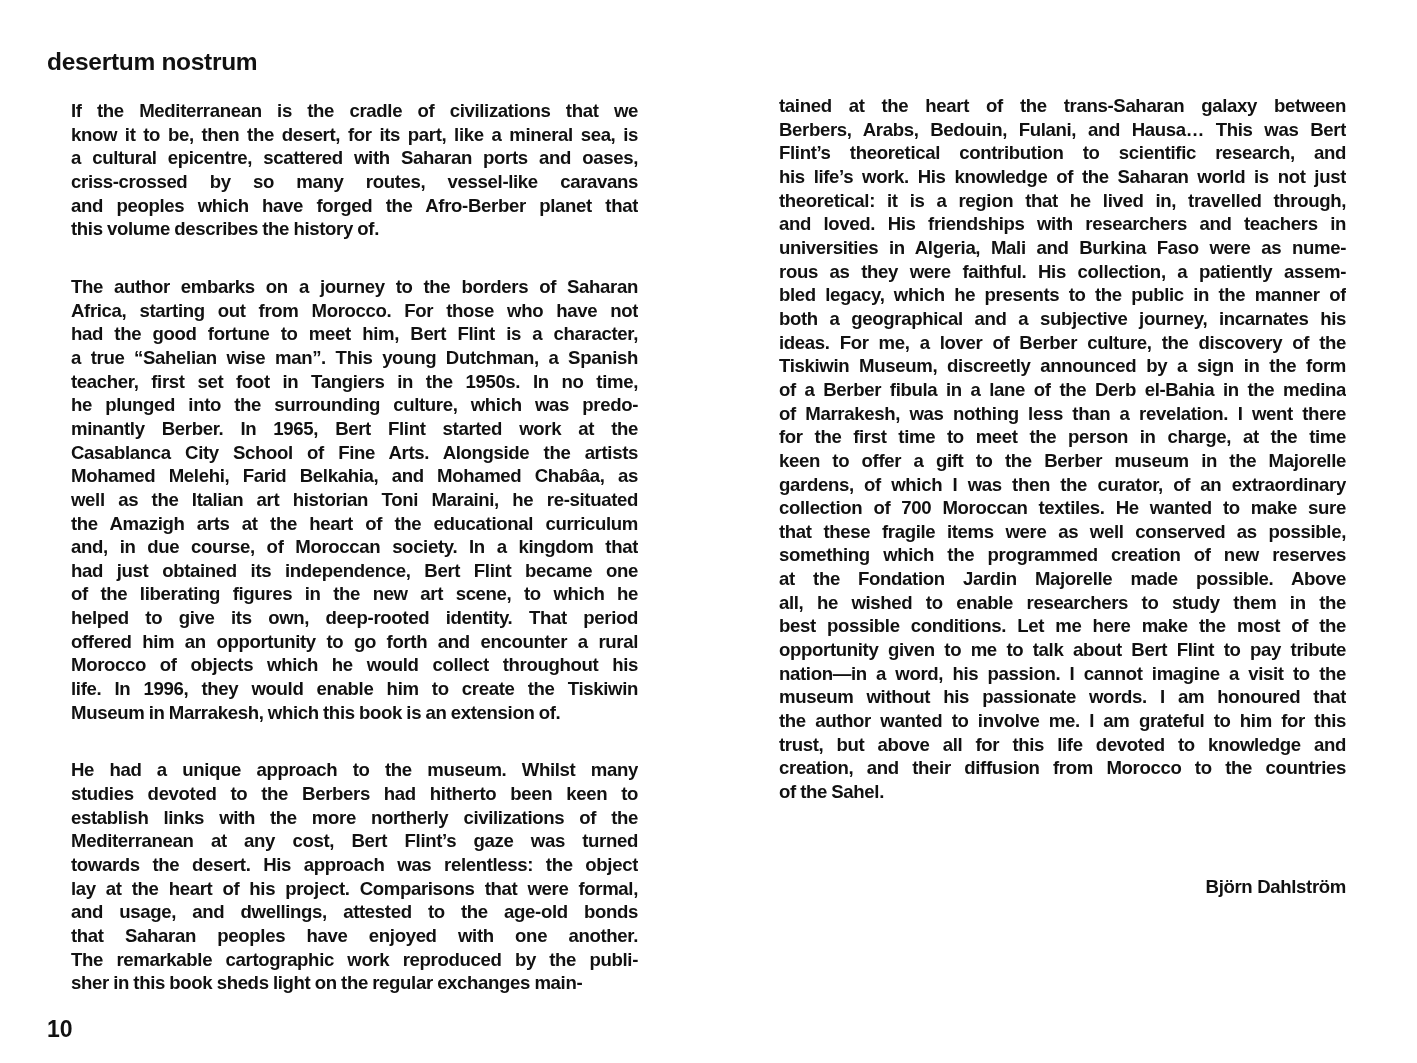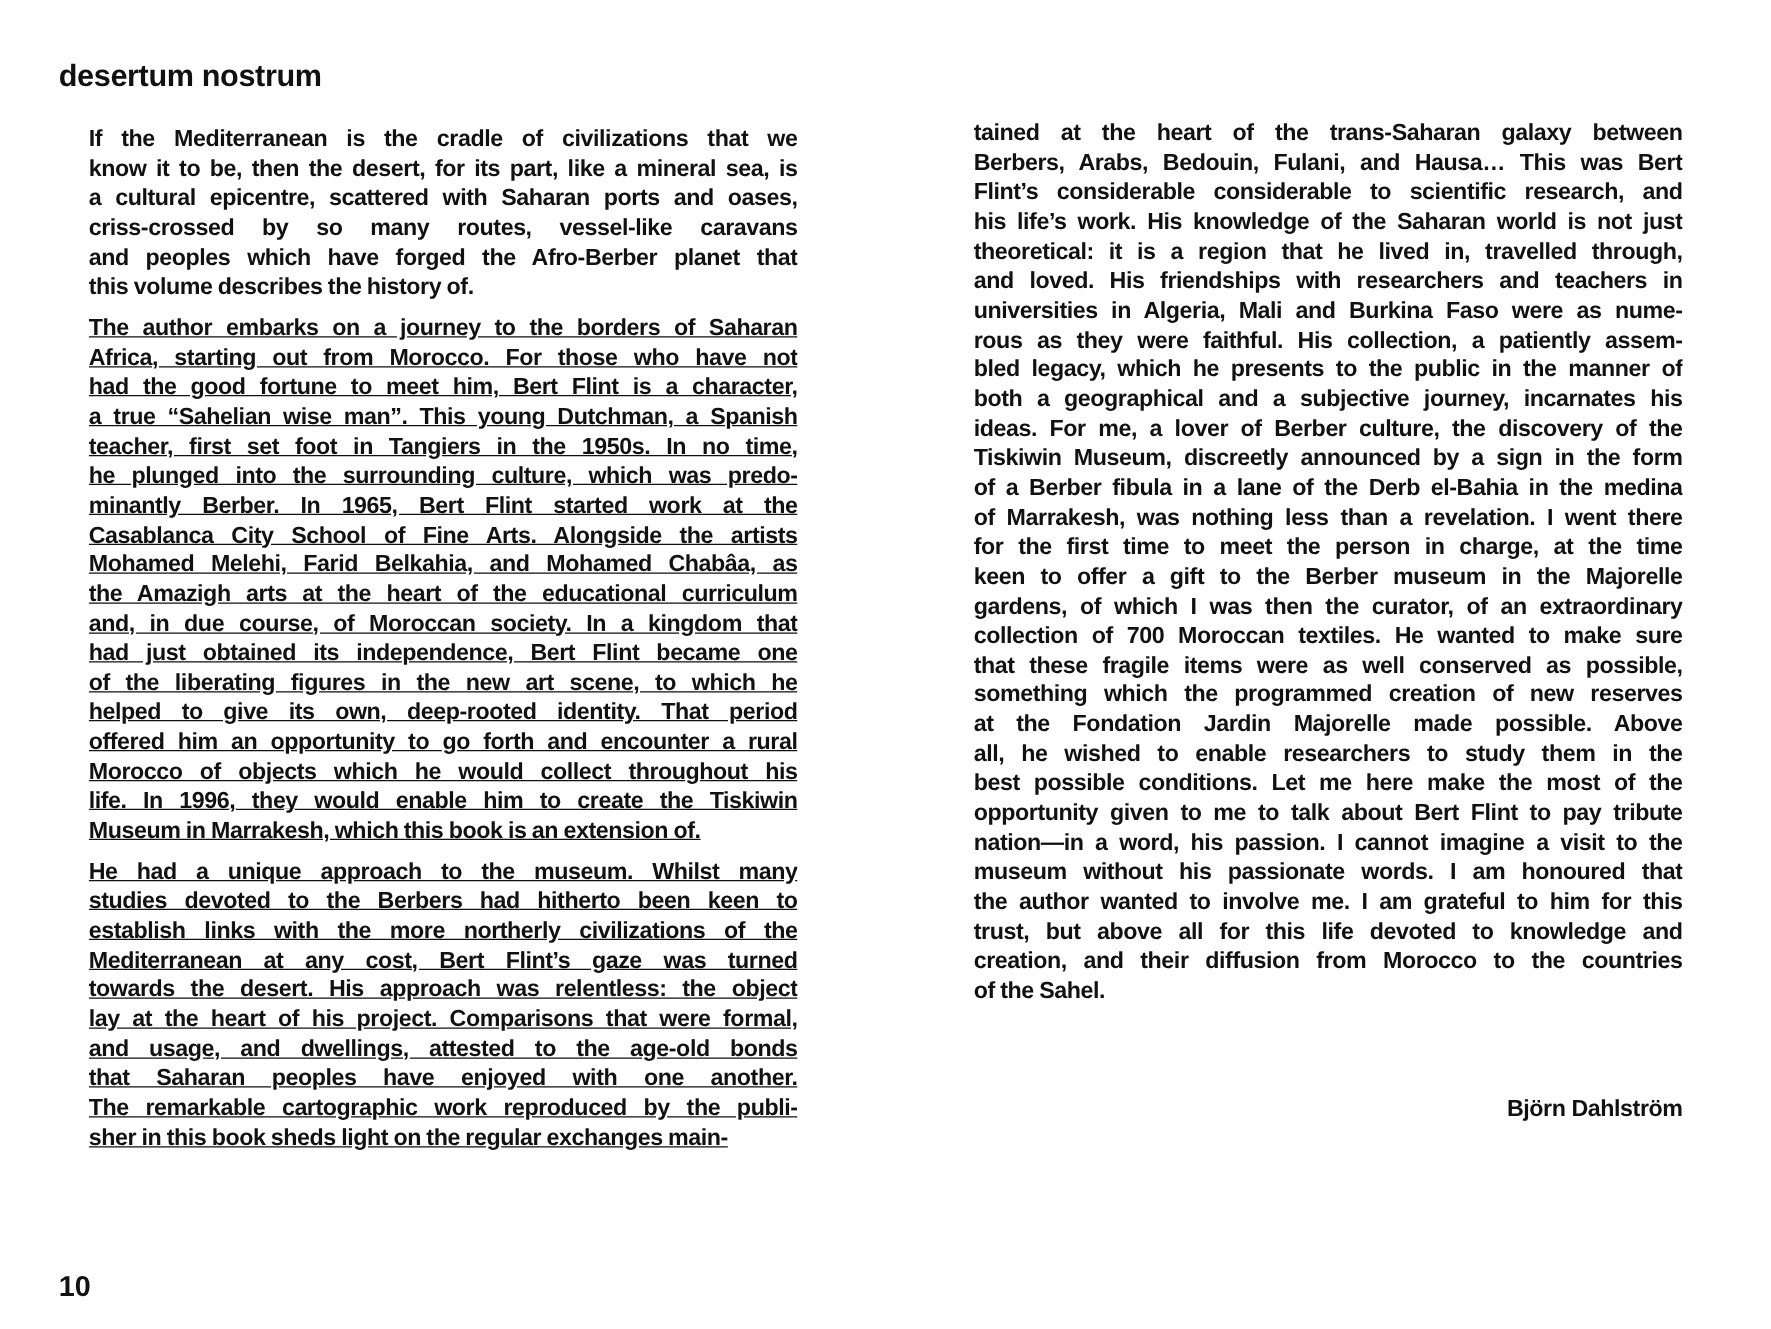--- a/index.html
+++ b/index.html
@@ -6,21 +6,21 @@
   body { width:1417px; height:1063px; position:relative; overflow:hidden;
          font-family:"Liberation Sans", sans-serif; color:#111111; }
   .page { position:absolute; top:0; height:1063px; }
   .page-left { left:0; width:708px; }
   .page-right { left:708px; width:709px;margin-top:44px; }
   .heading { position:absolute; left:47px; top:47px; margin:0;
              font-size:24.5px; font-weight:bold; letter-spacing:-0.3px; line-height:30px; }
   .col { position:absolute; width:567px; font-size:18.6px; font-weight:bold;
          line-height:23.65px; text-align:justify; letter-spacing:-0.35px; word-spacing:-0.5px; }
   .col p { margin:0; }
-  .col p + p { margin-top:9px;text-decoration:underline; }
+  .col p + p { margin-top:34px; }
   .col-left { left:71px; top:99px; }
   .col-right { left:71px; top:50px; }
   .line { display:block; text-align:justify; text-align-last:justify; white-space:nowrap; overflow:hidden; }
   .line.last { text-align-last:left; }
   .signature { position:absolute; right:71px; top:831px; font-size:18.6px; font-weight:bold;
                letter-spacing:-0.35px; line-height:23.65px; }
   .folio { position:absolute; top:1015px; font-size:23px; font-weight:bold; line-height:28px; }
   .folio-left { left:47px; }
   .folio-right { right:47px;font-style:italic; }
 </style>
@@ -41,20 +41,21 @@
       <p>
         <span class="line">The author embarks on a journey to the borders of Saharan</span>
         <span class="line">Africa, starting out from Morocco. For those who have not</span>
         <span class="line">had the good fortune to meet him, Bert Flint is a character,</span>
         <span class="line">a true “Sahelian wise man”. This young Dutchman, a Spanish</span>
         <span class="line">teacher, first set foot in Tangiers in the 1950s. In no time,</span>
         <span class="line">he plunged into the surrounding culture, which was predo-</span>
         <span class="line">minantly Berber. In 1965, Bert Flint started work at the</span>
         <span class="line">Casablanca City School of Fine Arts. Alongside the artists</span>
         <span class="line">Mohamed Melehi, Farid Belkahia, and Mohamed Chabâa, as</span>
+        <span class="line">well as the Italian art historian Toni Maraini, he re-situated</span>
         <span class="line">the Amazigh arts at the heart of the educational curriculum</span>
         <span class="line">and, in due course, of Moroccan society. In a kingdom that</span>
         <span class="line">had just obtained its independence, Bert Flint became one</span>
         <span class="line">of the liberating figures in the new art scene, to which he</span>
         <span class="line">helped to give its own, deep-rooted identity. That period</span>
         <span class="line">offered him an opportunity to go forth and encounter a rural</span>
         <span class="line">Morocco of objects which he would collect throughout his</span>
         <span class="line">life. In 1996, they would enable him to create the Tiskiwin</span>
         <span class="line last">Museum in Marrakesh, which this book is an extension of.</span>
       </p>
@@ -72,21 +73,21 @@
       </p>
     </div>
   <div class="folio folio-left">10</div>
 </div>
 
 <div class="page page-right">
   <div class="col col-right" id="col-right">
       <p>
         <span class="line">tained at the heart of the trans-Saharan galaxy between</span>
         <span class="line">Berbers, Arabs, Bedouin, Fulani, and Hausa… This was Bert</span>
-        <span class="line">Flint’s considerable considerable to scientific research, and</span>
+        <span class="line">Flint’s theoretical contribution to scientific research, and</span>
         <span class="line">his life’s work. His knowledge of the Saharan world is not just</span>
         <span class="line">theoretical: it is a region that he lived in, travelled through,</span>
         <span class="line">and loved. His friendships with researchers and teachers in</span>
         <span class="line">universities in Algeria, Mali and Burkina Faso were as nume-</span>
         <span class="line">rous as they were faithful. His collection, a patiently assem-</span>
         <span class="line">bled legacy, which he presents to the public in the manner of</span>
         <span class="line">both a geographical and a subjective journey, incarnates his</span>
         <span class="line">ideas. For me, a lover of Berber culture, the discovery of the</span>
         <span class="line">Tiskiwin Museum, discreetly announced by a sign in the form</span>
         <span class="line">of a Berber fibula in a lane of the Derb el-Bahia in the medina</span>

